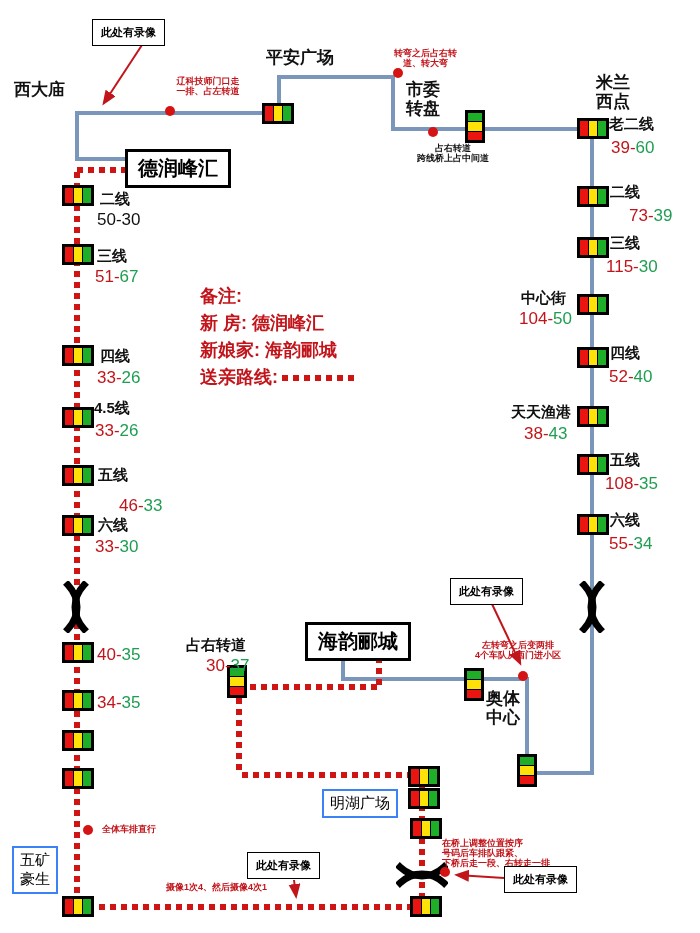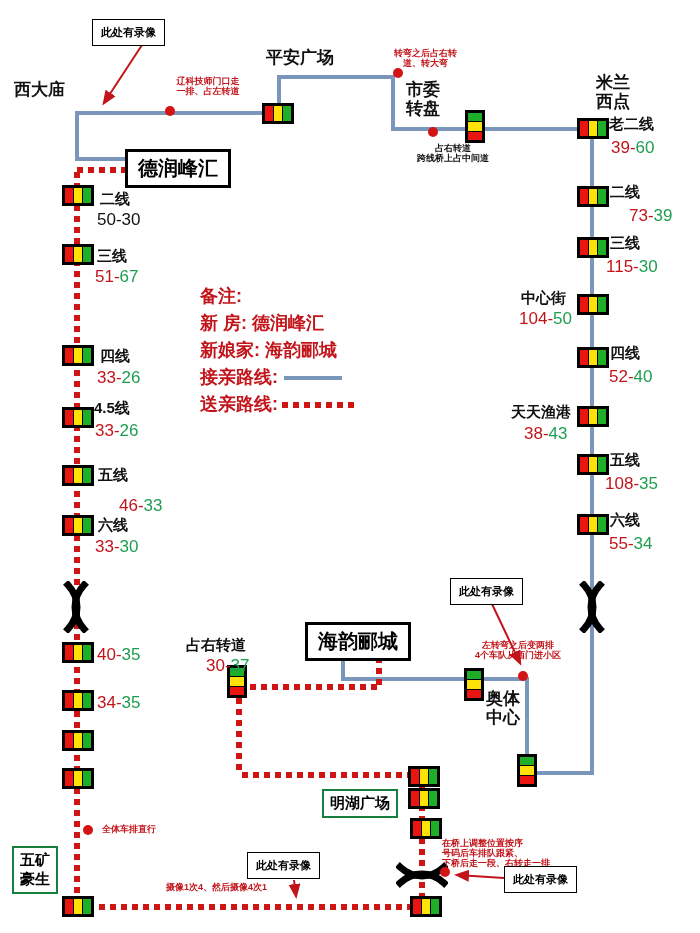--- a/index.html
+++ b/index.html
@@ -20,21 +20,21 @@
   .lbl{position:absolute;font-weight:bold;color:#111;font-size:15px;white-space:nowrap;z-index:6;}
   .big{font-size:17px;line-height:19px;}
   .times{position:absolute;font-weight:normal;font-size:17px;white-space:nowrap;z-index:6;letter-spacing:0px;}
   .t-red{color:#c2151b}.t-green{color:#1e9e50}.t-black{color:#111}
   .note{position:absolute;font-weight:bold;font-size:9px;line-height:10px;color:#c2151b;white-space:nowrap;z-index:6;}
   .note.black{color:#111;}
   .cam{position:absolute;border:1px solid #000;background:#fff;font-weight:bold;font-size:11px;
        color:#000;padding:5px 8px;white-space:nowrap;z-index:7;}
   .bigbox{position:absolute;border:3px solid #000;background:#fff;font-weight:bold;font-size:20px;
        color:#000;padding:3px 10px;white-space:nowrap;z-index:7;}
-  .smbox{position:absolute;border:2px solid #15803d;background:#fff;font-weight:bold;font-size:15px;
+  .smbox{position:absolute;border:2px solid #3b82f6;background:#fff;font-weight:normal;font-size:15px;
        color:#000;padding:3px 6px;white-space:nowrap;z-index:7;text-align:center;}
   .dot{position:absolute;width:10px;height:10px;border-radius:50%;background:#d41414;z-index:5;}
   .rail{position:absolute;z-index:5;}
   .legend{position:absolute;left:200px;top:283px;color:#c2151b;font-weight:bold;font-size:18px;
           line-height:27px;z-index:6;white-space:nowrap;}
   .legend .row{height:27px;display:flex;align-items:center;}
   .sw-blue{display:inline-block;width:58px;height:4px;background:#7b96bb;margin-left:6px;}
   .sw-dot{display:inline-block;width:72px;height:6px;margin-left:4px;
           background:repeating-linear-gradient(90deg,#cf1414 0 6px,transparent 6px 11px);}
   svg.overlay{position:absolute;left:0;top:0;z-index:5;}
@@ -319,24 +319,20 @@
   <div class="lbl" style="left:186px;top:636px;">占右转道</div>
   <div class="times" style="left:206px;top:656px;"><span class="t-red">30</span><span class="t-red">-</span><span class="t-green">37</span></div>
 
   <div class="legend">
     <div class="row">
         <span>备注:</span>
       </div>
     <div class="row"><span>新  房:</span>&nbsp;<span>德润峰汇</span></div>
     <div class="row"><span>新娘家:</span>&nbsp;<span>海韵郦城</span></div>
     <div class="row">
-        <span>接亲路线:</span>
-        <span class="sw-blue"></span>
-      </div>
-    <div class="row">
         <span>送亲路线:</span>
         <span class="sw-dot"></span>
       </div>
   </div>
 
   <div class="note" style="left:158px;top:76px;text-align:center;width:100px;">
     <div>辽科技师门口走</div>
     <div>一排、占左转道</div>
   </div>
   <div class="note" style="left:378px;top:48px;text-align:center;width:95px;">

